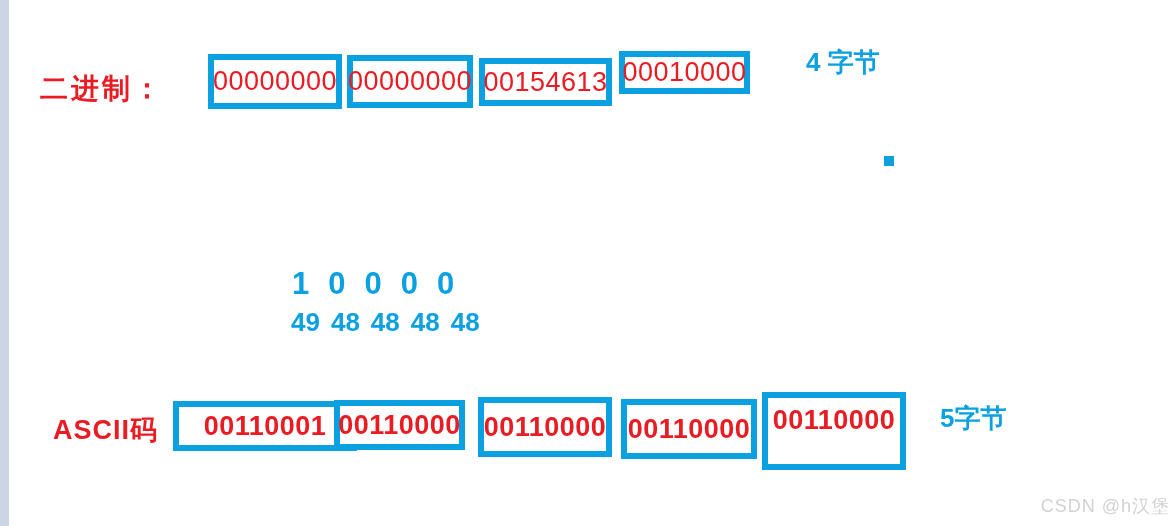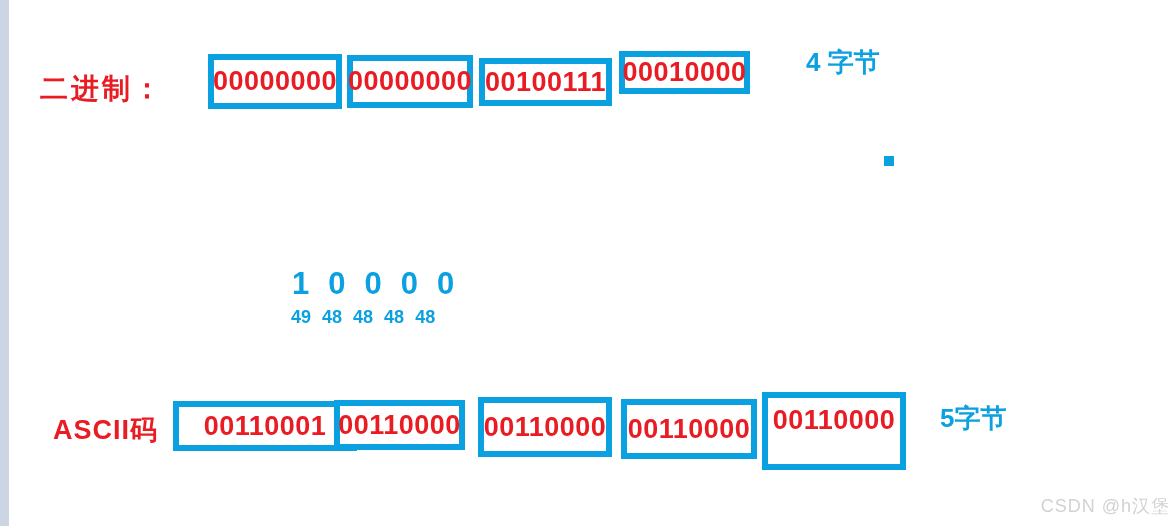--- a/index.html
+++ b/index.html
@@ -26,21 +26,21 @@
     align-items: center;
     justify-content: center;
   }
   .bbox.tall {
     align-items: flex-start;
     padding-top: 7px;
   }
   .boxtext {
     color: var(--digit-red, #e91b23);
     font-size: 27px;
-    font-weight: 700;
+    font-weight: 400;
     letter-spacing: 0.5px;
     white-space: nowrap;
   }
   .ascii-boxes .boxtext, .boxtext.heavy { font-weight: 600; }
   .row-label {
     position: absolute;
     color: var(--digit-red, #e91b23);
     font-weight: 700;
     white-space: nowrap;
   }
@@ -65,21 +65,21 @@
     left: 292px; top: 266px;
     display: flex; gap: 19px;
     color: var(--accent-blue, #0ba0e0);
     font-size: 31px; font-weight: 700;
   }
   .codes-row {
     position: absolute;
     left: 291px; top: 307px;
     display: flex; gap: 11px;
     color: var(--accent-blue, #0ba0e0);
-    font-size: 18px; font-weight: 700;
+    font-size: 26px; font-weight: 700;
   }
   .watermark {
     position: absolute;
     right: 6px; top: 494px;
     color: var(--watermark-gray, #d2d2d2);
     font-size: 18px;
     letter-spacing: 1px;
     white-space: nowrap;
   }
 </style>
@@ -92,21 +92,21 @@
 
   <div class="row-label binary-label">二进制：</div>
 
   <div class="bbox" style="left:208px; top:54px; width:134px; height:55px;">
     <span class="boxtext">00000000</span>
   </div>
   <div class="bbox" style="left:347px; top:55px; width:126px; height:53px;">
     <span class="boxtext">00000000</span>
   </div>
   <div class="bbox" style="left:479px; top:58px; width:133px; height:48px;">
-    <span class="boxtext">00100111</span>
+    <span class="boxtext">00154613</span>
   </div>
   <div class="bbox" style="left:619px; top:51px; width:131px; height:43px;">
     <span class="boxtext">00010000</span>
   </div>
 
   <div class="byte-label top-byte-label">4 字节</div>
 
   <div class="marker"></div>
 
   <div class="digits-row">

